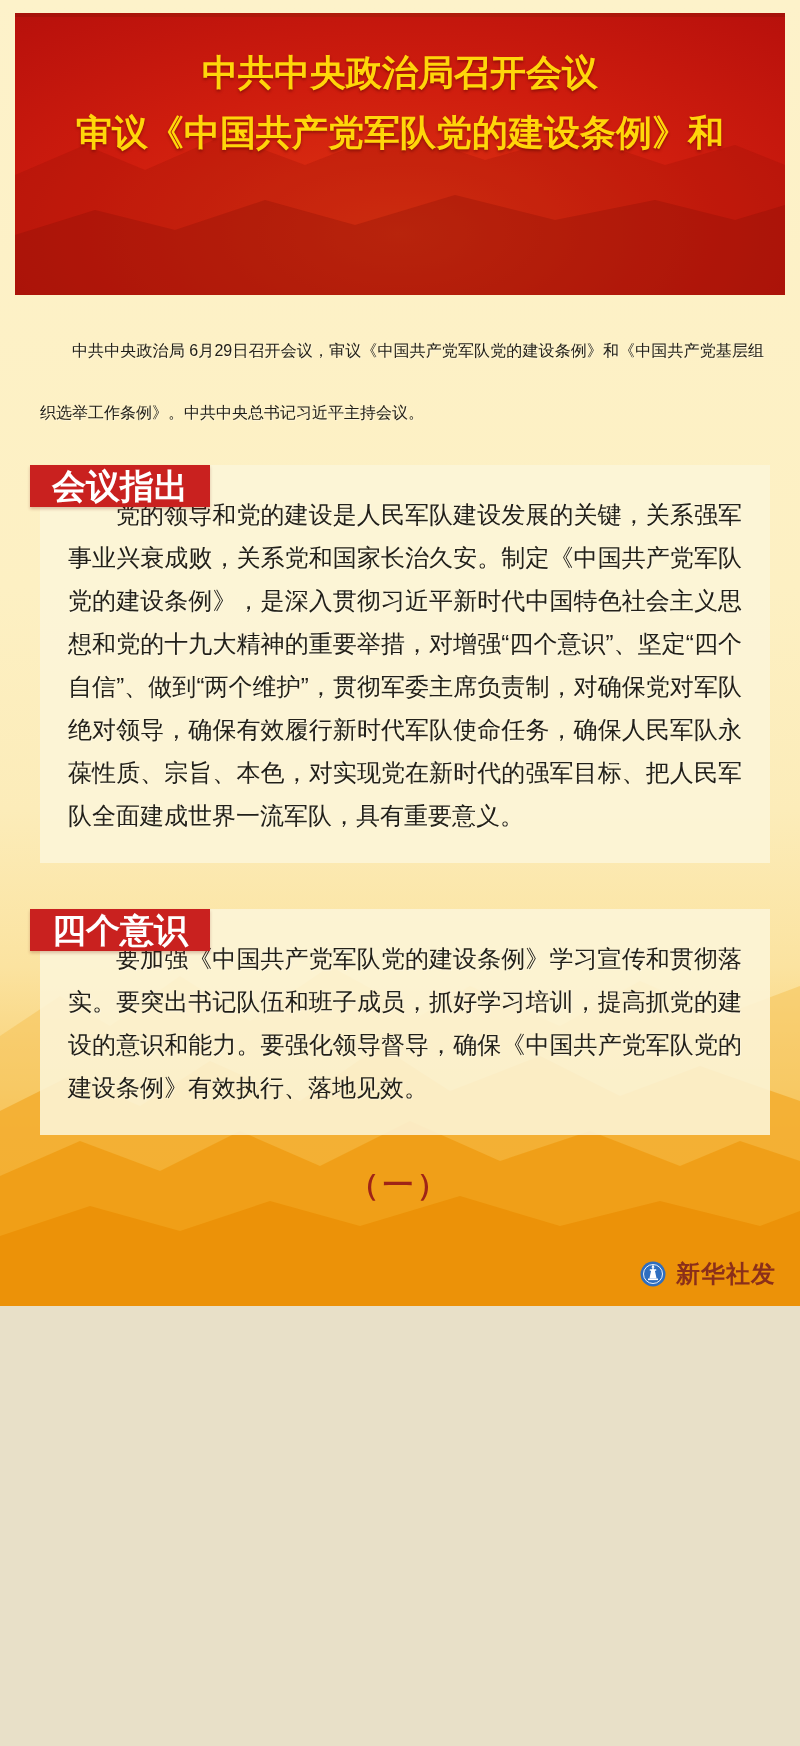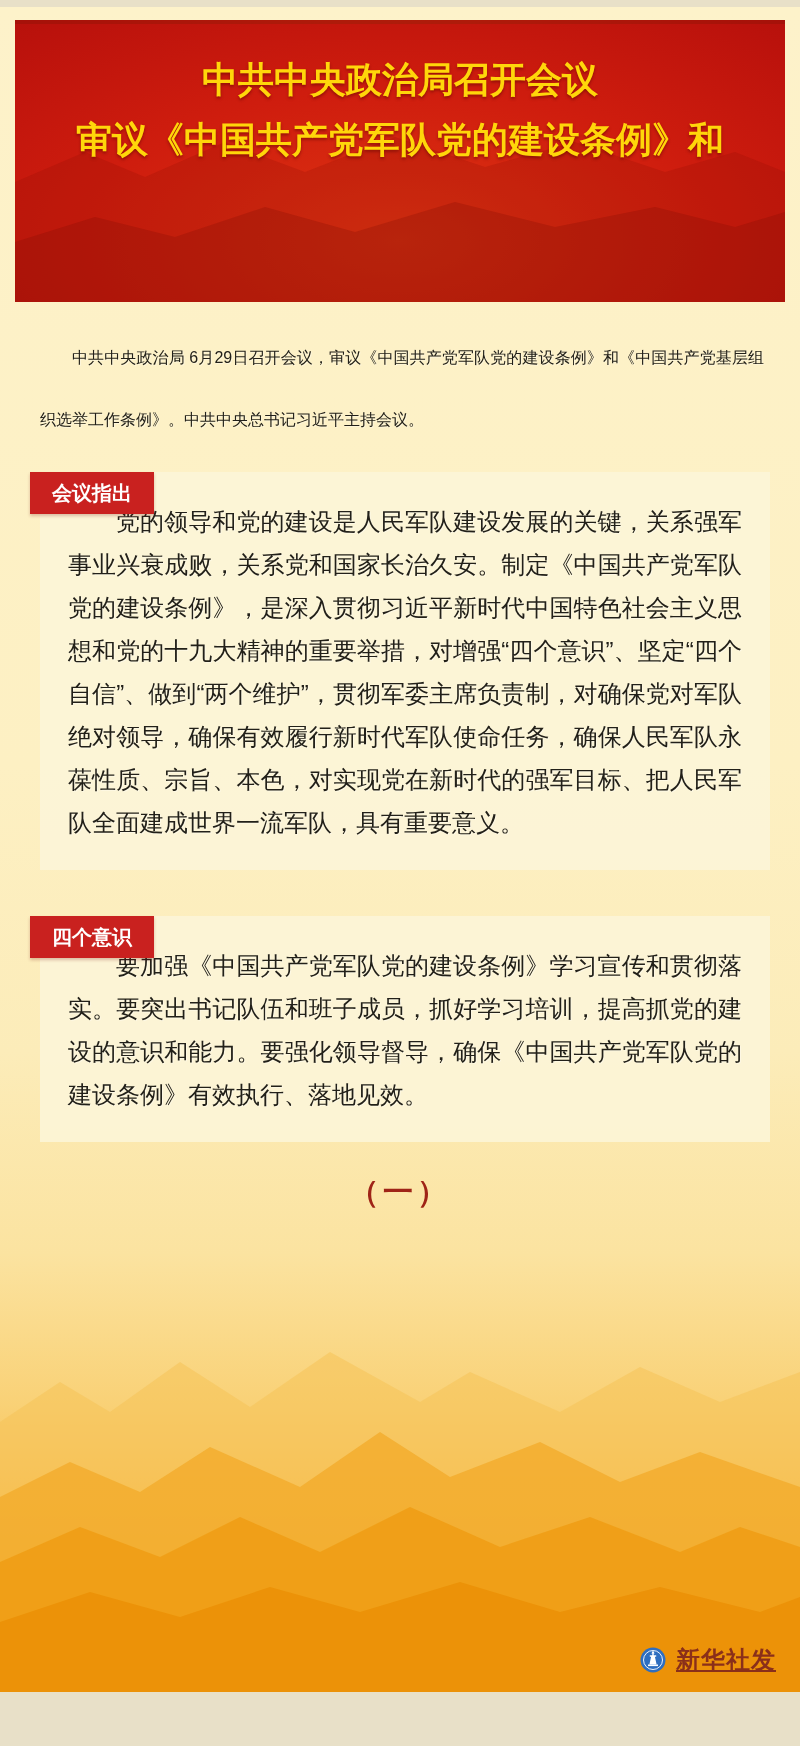--- a/index.html
+++ b/index.html
@@ -1,19 +1,19 @@
 <!DOCTYPE html>
 <html><head>
 <meta charset="utf-8">
 <style>
   html,body{margin:0;padding:0;background:#e8e0c8;}
   .page{
     position:relative;
-    width:800px;height:1685px;
-    margin:7px auto;
+    width:800px;height:1306px;
+    margin:0 auto;
     overflow:hidden;
     background:linear-gradient(180deg,
       #fdf2ca 0%, #fdf0c3 45%, #fcecb9 62%,
       #fbe3a0 74%, #f9d176 83%, #f7b742 91%, #f3a013 100%);
     font-family:"Liberation Sans","DejaVu Sans",sans-serif;
   }
   
   .bg-mountains{position:absolute;left:0;bottom:0;width:800px;height:430px;z-index:0;}
   
   .banner{
@@ -45,21 +45,21 @@
   }
   
   .section{position:relative;z-index:1;margin:0 30px;}
   .section.s1{margin-top:8px;}
   .section.s2{margin-top:24px;}
   .section.s3{margin-top:46px;}
   .badge{
     position:absolute;left:0;top:0;z-index:3;
     background:#c9211f;
     color:#ffffff;
-    font-size:20px;font-weight:bold;
+    font-size:34px;font-weight:bold;
     line-height:26px;
     padding:8px 22px;
     box-shadow:0 2px 3px rgba(120,20,10,0.25);
     white-space:nowrap;
   }
   .box{
     position:relative;z-index:2;
     margin:21px 0 0 10px;
     background:rgba(252,245,216,0.88);
     padding:28px 28px 26px 28px;
@@ -84,21 +84,20 @@
   .credit{
     position:absolute;right:24px;bottom:16px;z-index:1;
     display:flex;align-items:center;gap:10px;
   }
   .credit-logo{width:26px;height:26px;display:block;}
   .credit-text{
     font-size:24px;
     color:#8a2f1a;
     font-weight:bold;
     letter-spacing:1px;
-    text-decoration:underline;
   }
 </style>
 </head>
 <body>
 
 <div class="page">
 
   <svg class="bg-mountains" viewBox="0 0 800 430" preserveAspectRatio="none" aria-hidden="true">
     <path d="M0,160 L60,120 110,150 180,100 250,145 330,90 420,140 470,110 560,150 640,105 720,140 800,110 L800,430 0,430 Z" fill="#f6c258" opacity="0.55"></path>
     <path d="M0,235 L70,200 140,230 210,185 300,225 380,170 450,215 540,180 620,220 700,190 800,225 L800,430 0,430 Z" fill="#f2ab2c" opacity="0.8"></path>

